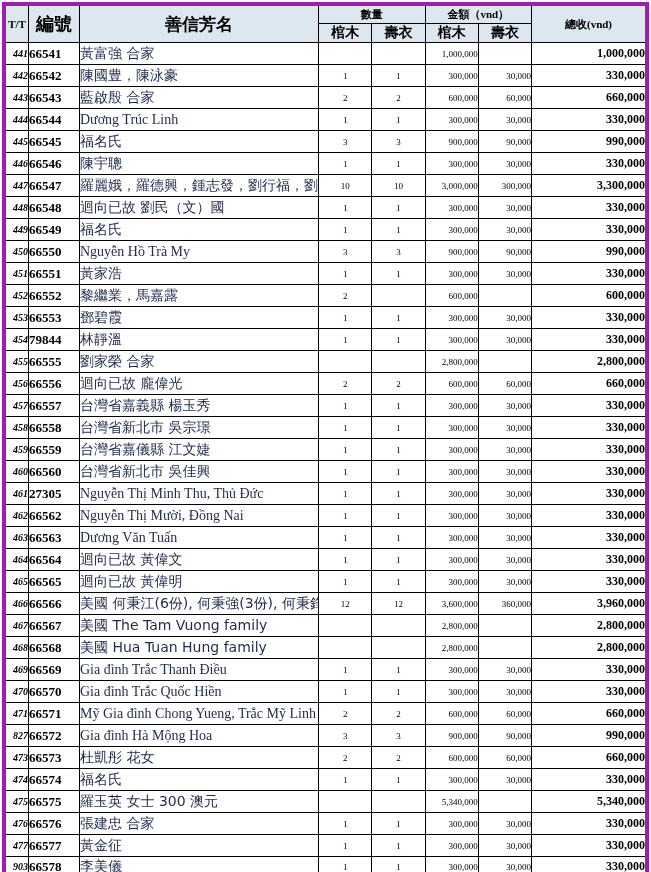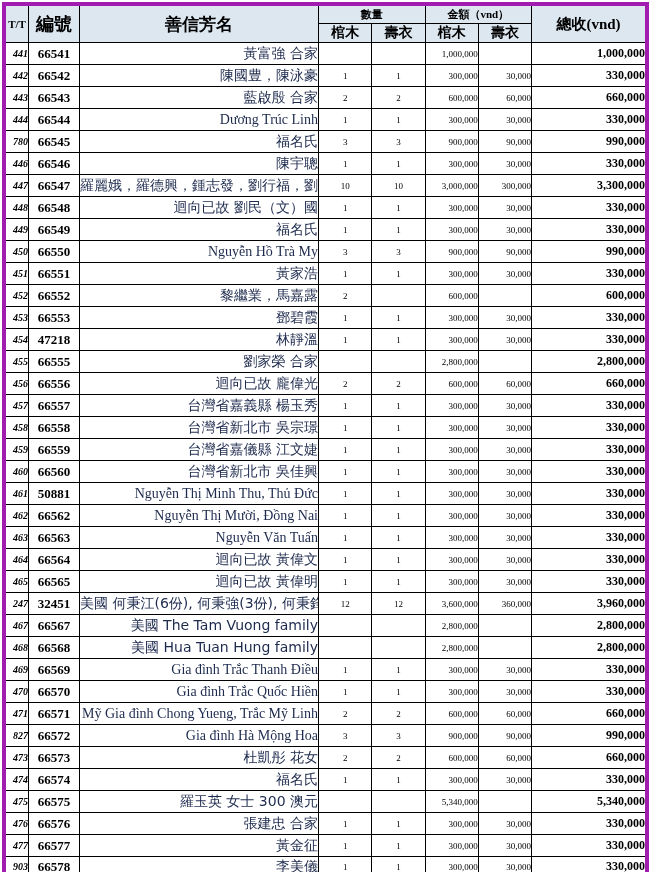--- a/index.html
+++ b/index.html
@@ -32,46 +32,45 @@
     background: #dde7f0;
     font-weight: bold;
     text-align: center;
     font-family: "Liberation Serif", "DejaVu Serif", serif;
   }
   th.h-tt        { width: 22px;  font-size: 11px; }
   th.h-code      { width: 50px;  font-size: 18px; }
   th.h-name      { width: 238px; font-size: 17px; }
   th.h-qty-group { font-size: 11px; height: 17px; }
   th.h-amt-group { font-size: 11px; height: 17px; }
-  th.h-total     { width: 113px; font-size: 15px; }
+  th.h-total     { width: 113px; font-size: 11px; }
   th.h-sub       { font-size: 14px; height: 15px; }
   th.sub-qty1 { width: 24px; }
   th.sub-qty2 { width: 24px; }
   th.sub-amt1 { width: 80px; }
   th.sub-amt2 { width: 63px; }
 
   
   tbody tr { height: 22px; }
   td.c-tt {
     font-size: 10px;
     font-style: italic;
     font-weight: bold;
     text-align: right;
     padding-right: 2px;
     color: #000;
   }
   td.c-code {
     font-size: 13px;
     font-weight: bold;
-    text-align: center;
     color: #000;
   }
   td.c-name {
     font-size: 14px;
-    text-align: right;
+    text-align: left;
     padding-left: 3px;
     color: #1d2a4d;
   }
   td.c-num {
     font-size: 9px;
     text-align: center;
     color: #000;
   }
   td.c-amt {
     font-size: 9px;
@@ -143,21 +142,21 @@
         <td class="c-tt">444</td>
         <td class="c-code">66544</td>
         <td class="c-name">Dương Trúc Linh</td>
         <td class="c-num">1</td>
         <td class="c-num">1</td>
         <td class="c-amt">300,000</td>
         <td class="c-amt">30,000</td>
         <td class="c-total">330,000</td>
       </tr>
       <tr>
-        <td class="c-tt">780</td>
+        <td class="c-tt">445</td>
         <td class="c-code">66545</td>
         <td class="c-name name-cjk">福名氏</td>
         <td class="c-num">3</td>
         <td class="c-num">3</td>
         <td class="c-amt">900,000</td>
         <td class="c-amt">90,000</td>
         <td class="c-total">990,000</td>
       </tr>
       <tr>
         <td class="c-tt">446</td>
@@ -234,21 +233,21 @@
         <td class="c-code">66553</td>
         <td class="c-name name-cjk">鄧碧霞</td>
         <td class="c-num">1</td>
         <td class="c-num">1</td>
         <td class="c-amt">300,000</td>
         <td class="c-amt">30,000</td>
         <td class="c-total">330,000</td>
       </tr>
       <tr>
         <td class="c-tt">454</td>
-        <td class="c-code">47218</td>
+        <td class="c-code">79844</td>
         <td class="c-name name-cjk">林靜溫</td>
         <td class="c-num">1</td>
         <td class="c-num">1</td>
         <td class="c-amt">300,000</td>
         <td class="c-amt">30,000</td>
         <td class="c-total">330,000</td>
       </tr>
       <tr>
         <td class="c-tt">455</td>
         <td class="c-code">66555</td>
@@ -304,42 +303,42 @@
         <td class="c-code">66560</td>
         <td class="c-name name-cjk">台灣省新北市 吳佳興</td>
         <td class="c-num">1</td>
         <td class="c-num">1</td>
         <td class="c-amt">300,000</td>
         <td class="c-amt">30,000</td>
         <td class="c-total">330,000</td>
       </tr>
       <tr>
         <td class="c-tt">461</td>
-        <td class="c-code">50881</td>
+        <td class="c-code">27305</td>
         <td class="c-name">Nguyễn Thị Minh Thu, Thủ Đức</td>
         <td class="c-num">1</td>
         <td class="c-num">1</td>
         <td class="c-amt">300,000</td>
         <td class="c-amt">30,000</td>
         <td class="c-total">330,000</td>
       </tr>
       <tr>
         <td class="c-tt">462</td>
         <td class="c-code">66562</td>
         <td class="c-name">Nguyễn Thị Mười, Đồng Nai</td>
         <td class="c-num">1</td>
         <td class="c-num">1</td>
         <td class="c-amt">300,000</td>
         <td class="c-amt">30,000</td>
         <td class="c-total">330,000</td>
       </tr>
       <tr>
         <td class="c-tt">463</td>
         <td class="c-code">66563</td>
-        <td class="c-name">Nguyễn Văn Tuấn</td>
+        <td class="c-name">Dương Văn Tuấn</td>
         <td class="c-num">1</td>
         <td class="c-num">1</td>
         <td class="c-amt">300,000</td>
         <td class="c-amt">30,000</td>
         <td class="c-total">330,000</td>
       </tr>
       <tr>
         <td class="c-tt">464</td>
         <td class="c-code">66564</td>
         <td class="c-name name-cjk">迴向已故 黃偉文</td>
@@ -353,22 +352,22 @@
         <td class="c-tt">465</td>
         <td class="c-code">66565</td>
         <td class="c-name name-cjk">迴向已故 黃偉明</td>
         <td class="c-num">1</td>
         <td class="c-num">1</td>
         <td class="c-amt">300,000</td>
         <td class="c-amt">30,000</td>
         <td class="c-total">330,000</td>
       </tr>
       <tr>
-        <td class="c-tt">247</td>
-        <td class="c-code">32451</td>
+        <td class="c-tt">466</td>
+        <td class="c-code">66566</td>
         <td class="c-name name-cjk">美國 何秉江(6份), 何秉強(3份), 何秉鋒(3份)</td>
         <td class="c-num">12</td>
         <td class="c-num">12</td>
         <td class="c-amt">3,600,000</td>
         <td class="c-amt">360,000</td>
         <td class="c-total">3,960,000</td>
       </tr>
       <tr>
         <td class="c-tt">467</td>
         <td class="c-code">66567</td>

